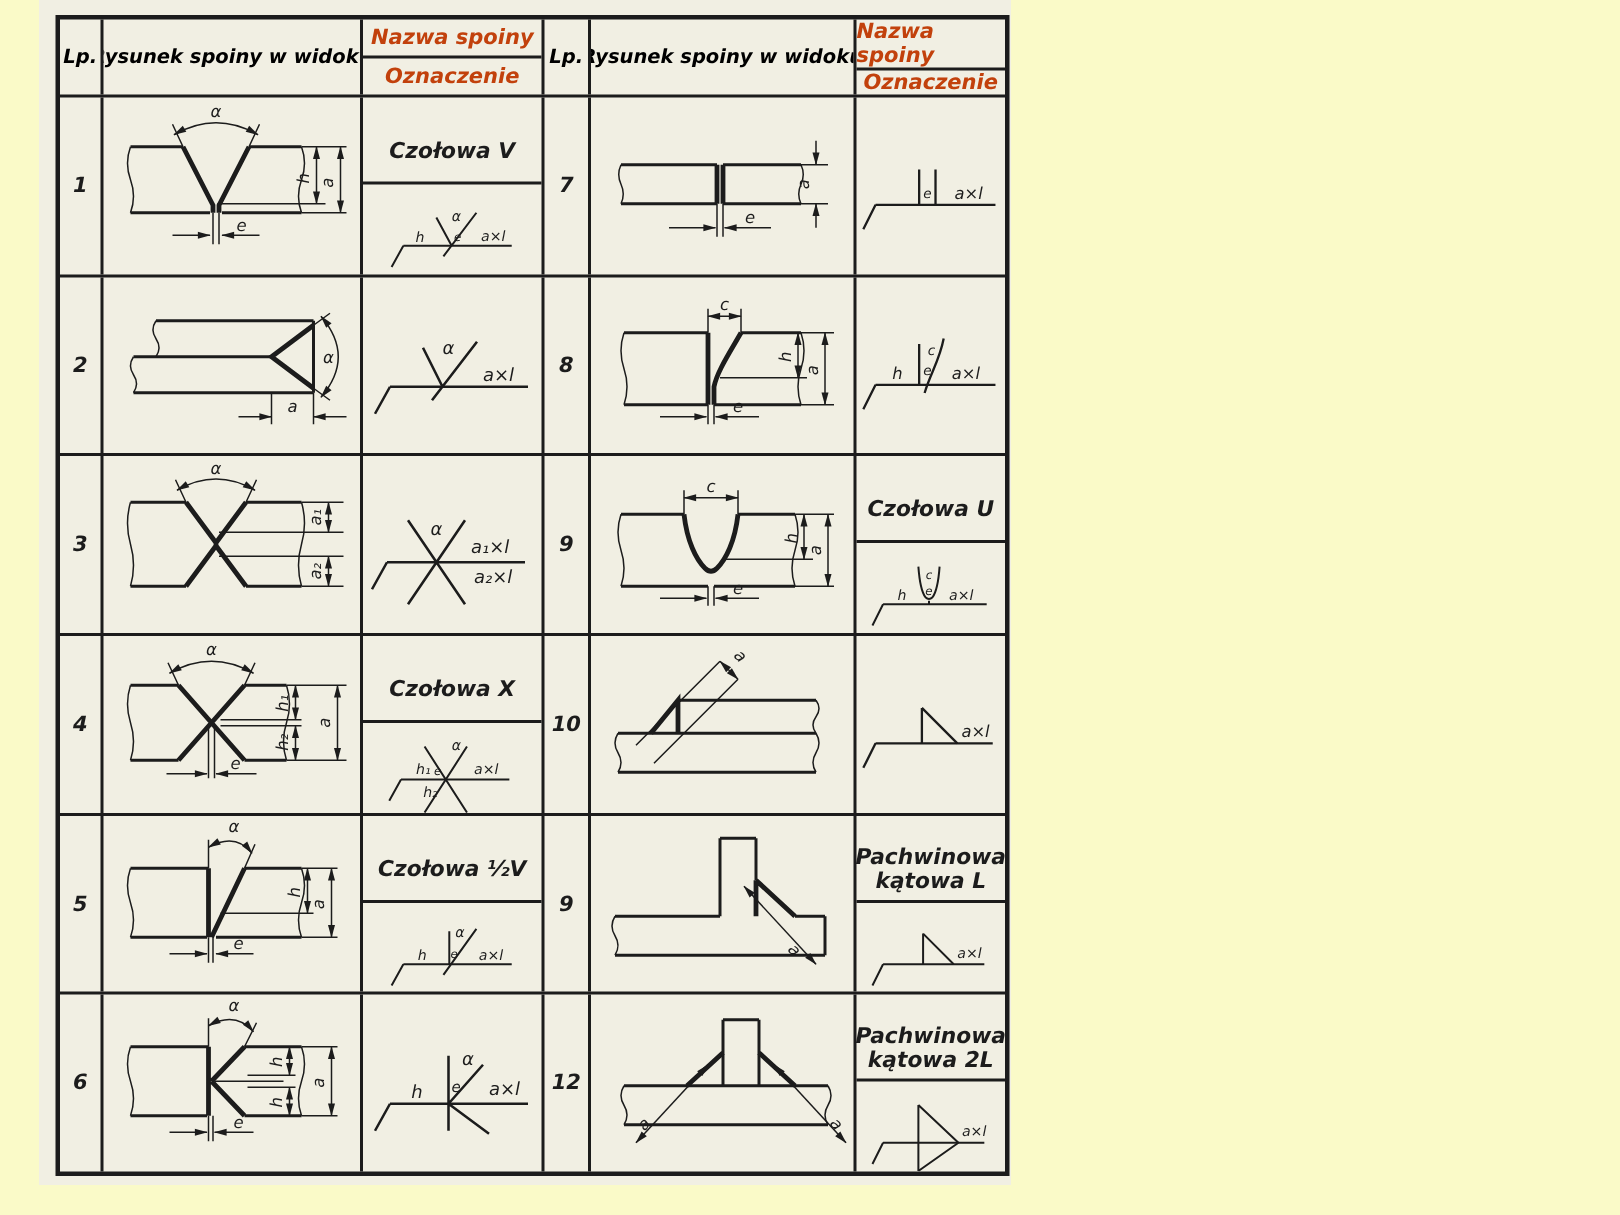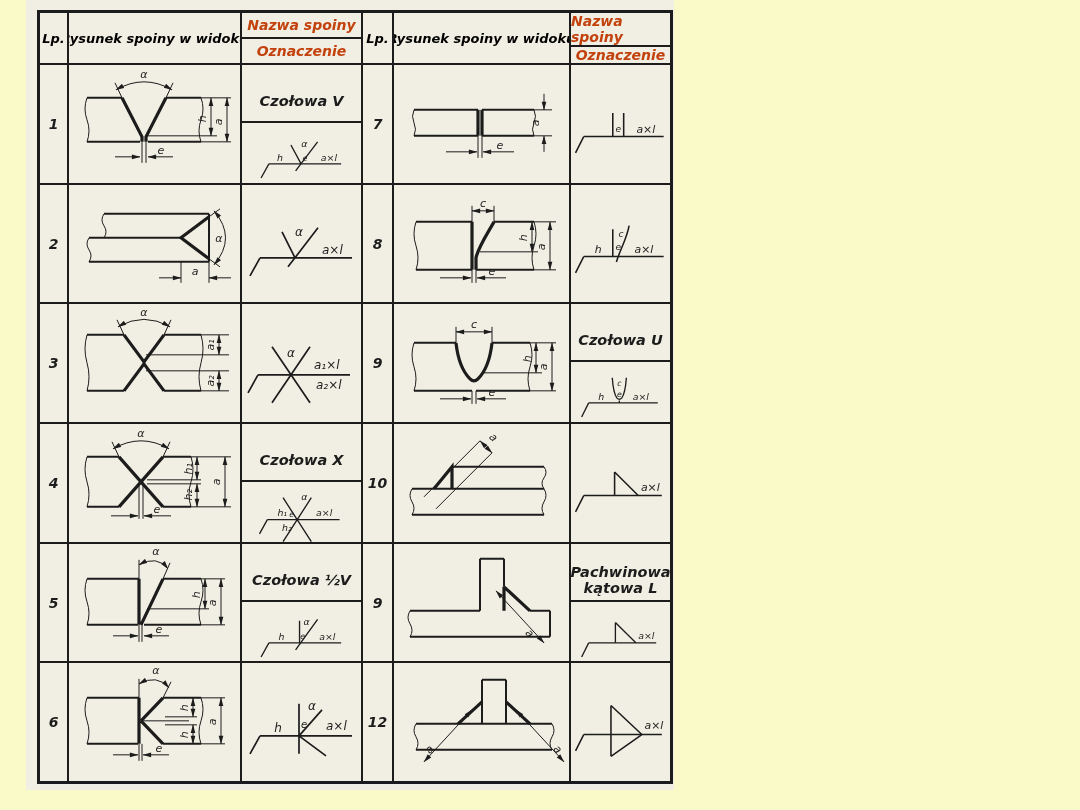--- a/index.html
+++ b/index.html
@@ -471,20 +471,21 @@
           </g>
           <g>
             <line class="s1" x1="78" y1="46" x2="30" y2="98" marker-start="url(#ar)" marker-end="url(#ar)"></line>
             <text x="38" y="88" transform="rotate(-47 38 88)">a</text>
             <line class="s1" x1="122" y1="46" x2="170" y2="98" marker-start="url(#ar)" marker-end="url(#ar)"></line>
             <text x="161" y="88" transform="rotate(47 161 88)">a</text>
           </g>
         </svg>
       </div>
       <div class="c nm2 namecell">
+        <div class="nm-top">Pachwinowa kątowa 2L</div>
         <div class="nm-bot">
           <svg class="sym" viewBox="0 0 109 76">
             <path d="M14,52 H100 M5,70 L14,52"></path>
             <path d="M44,20 V76 M44,20 L78,52 M44,76 L78,52"></path>
             <text x="81" y="46" class="axl">a×l</text>
           </svg>
         </div>
       </div>
     </div>
 

